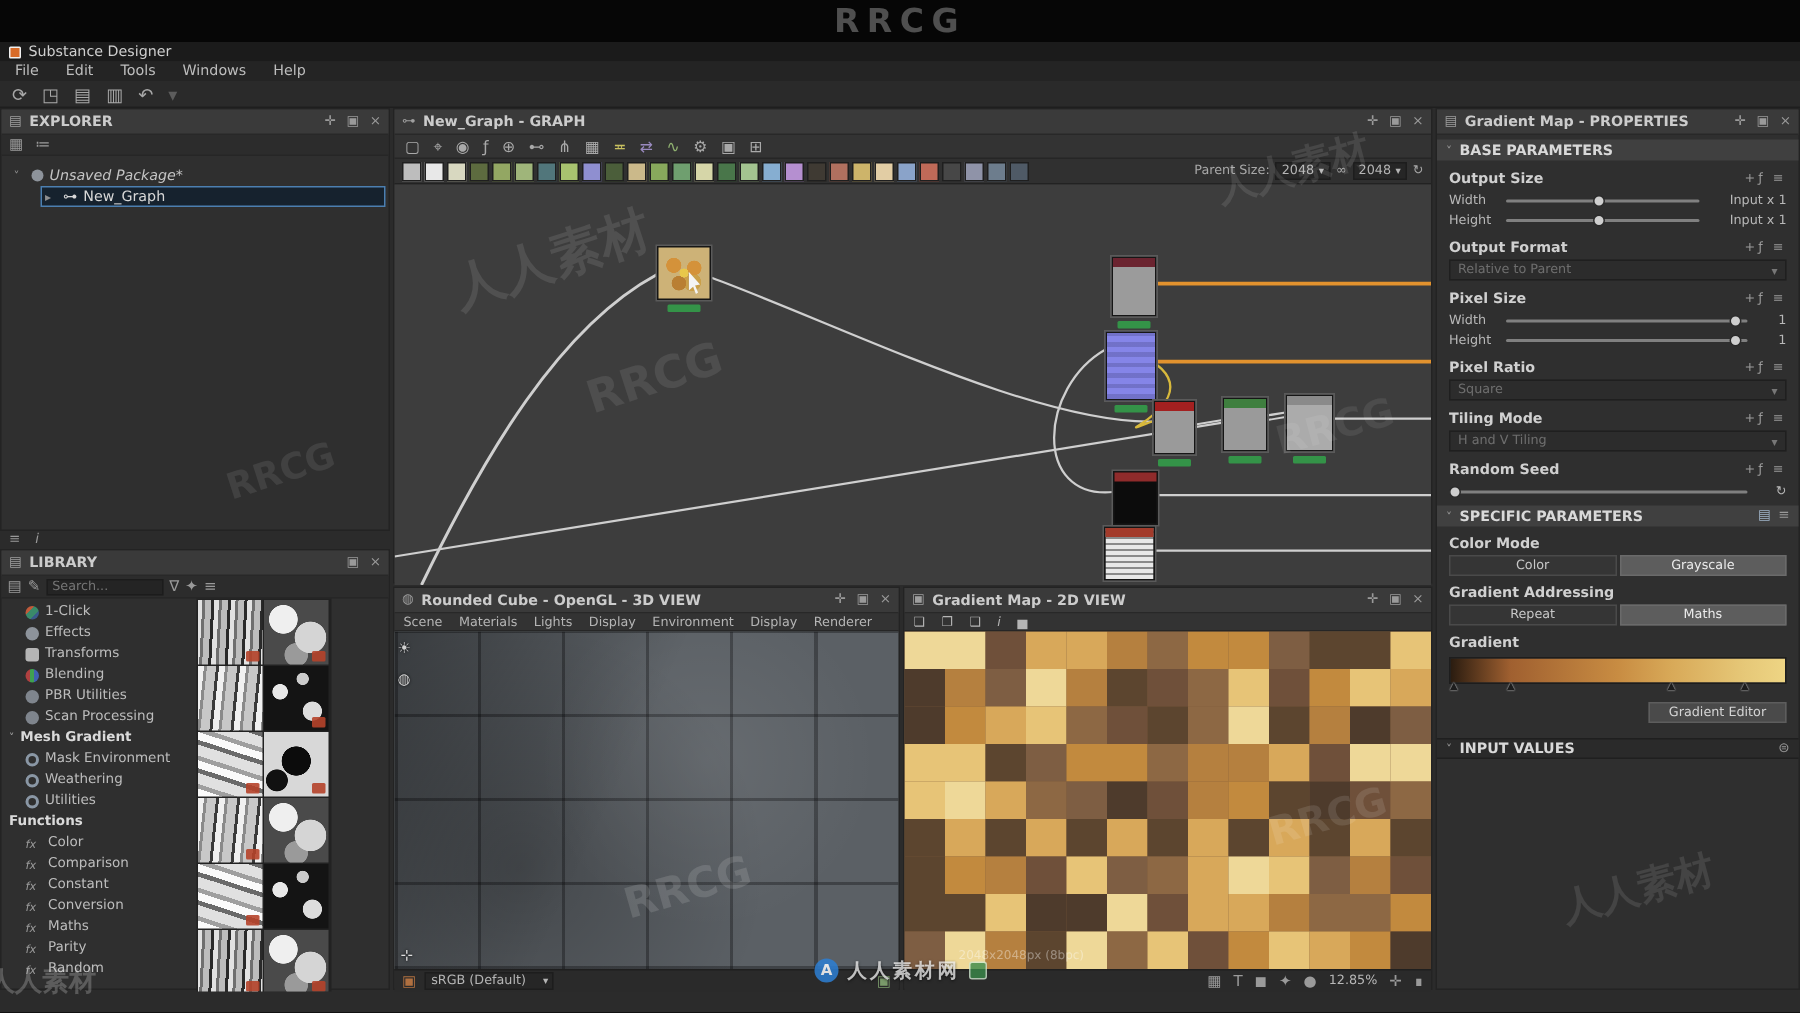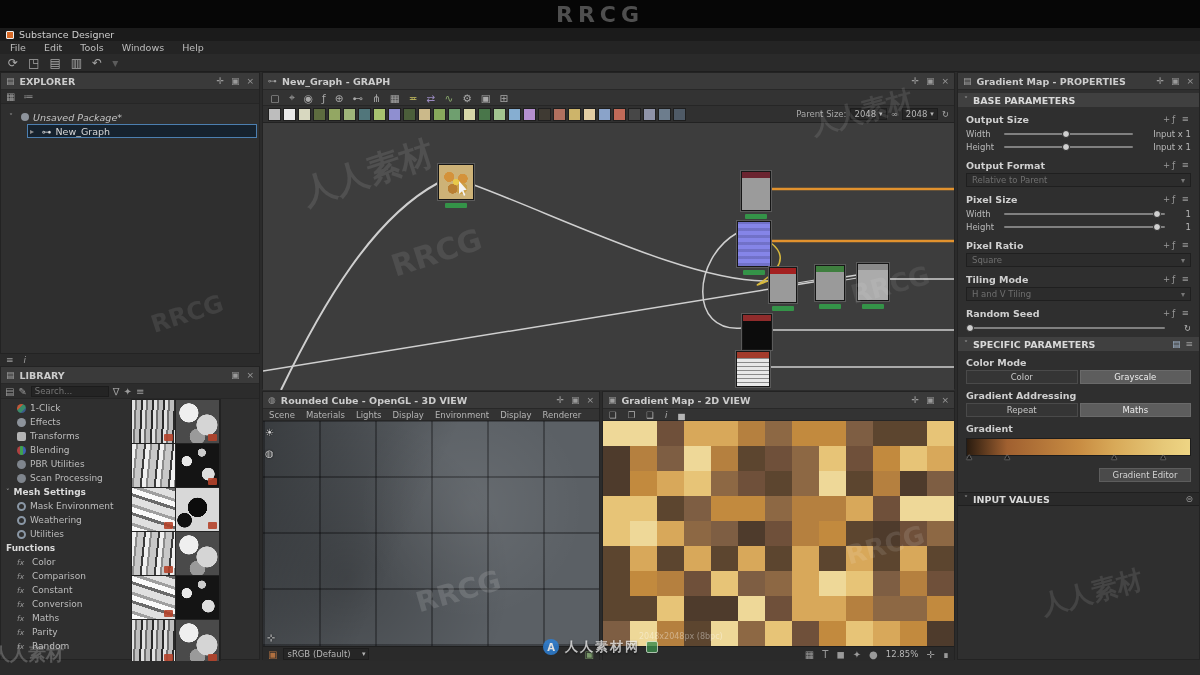--- a/index.html
+++ b/index.html
@@ -222,21 +222,21 @@
           <div class="lrow">
             <span class="ci gear"></span>
             <span>PBR Utilities</span>
           </div>
           <div class="lrow">
             <span class="ci gear"></span>
             <span>Scan Processing</span>
           </div>
           <div class="lrow bold">
             <span style="font-size: 7px; color: rgb(154, 154, 154);">˅</span>
-            <span>Mesh Settings</span>
+            <span>Mesh Gradient</span>
           </div>
           <div class="lrow">
             <span class="ci ring"></span>
             <span>Mask Environment</span>
           </div>
           <div class="lrow">
             <span class="ci ring"></span>
             <span>Weathering</span>
           </div>
           <div class="lrow">

